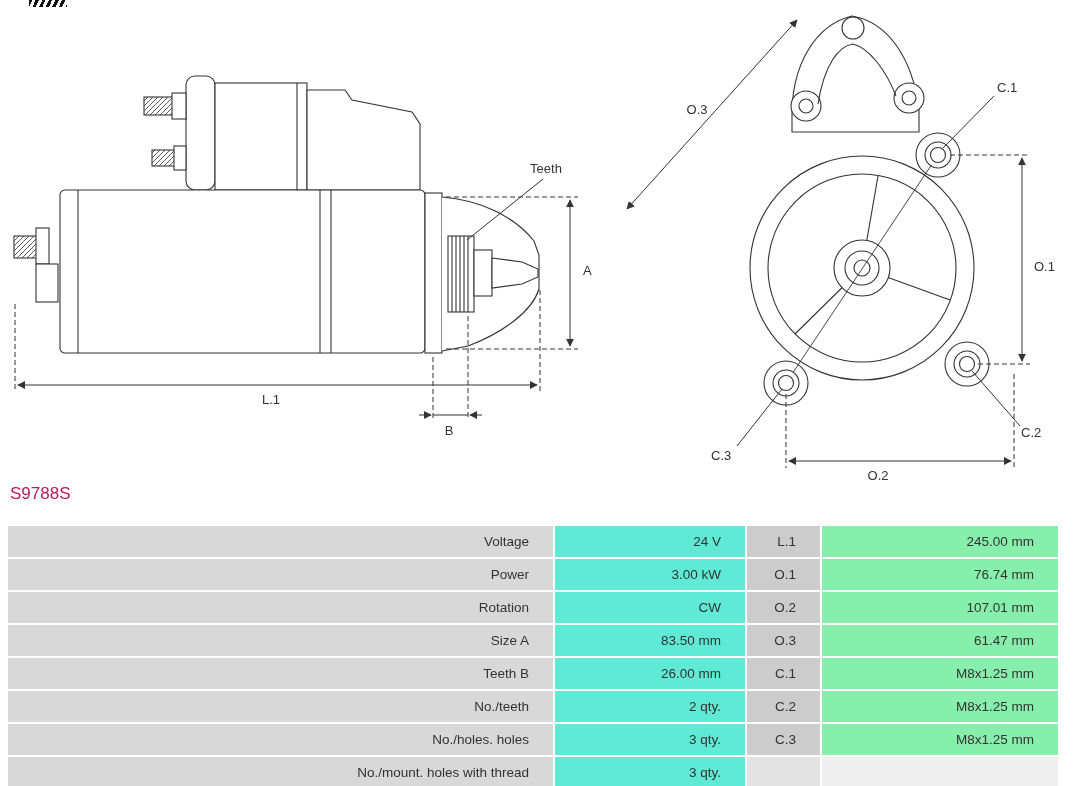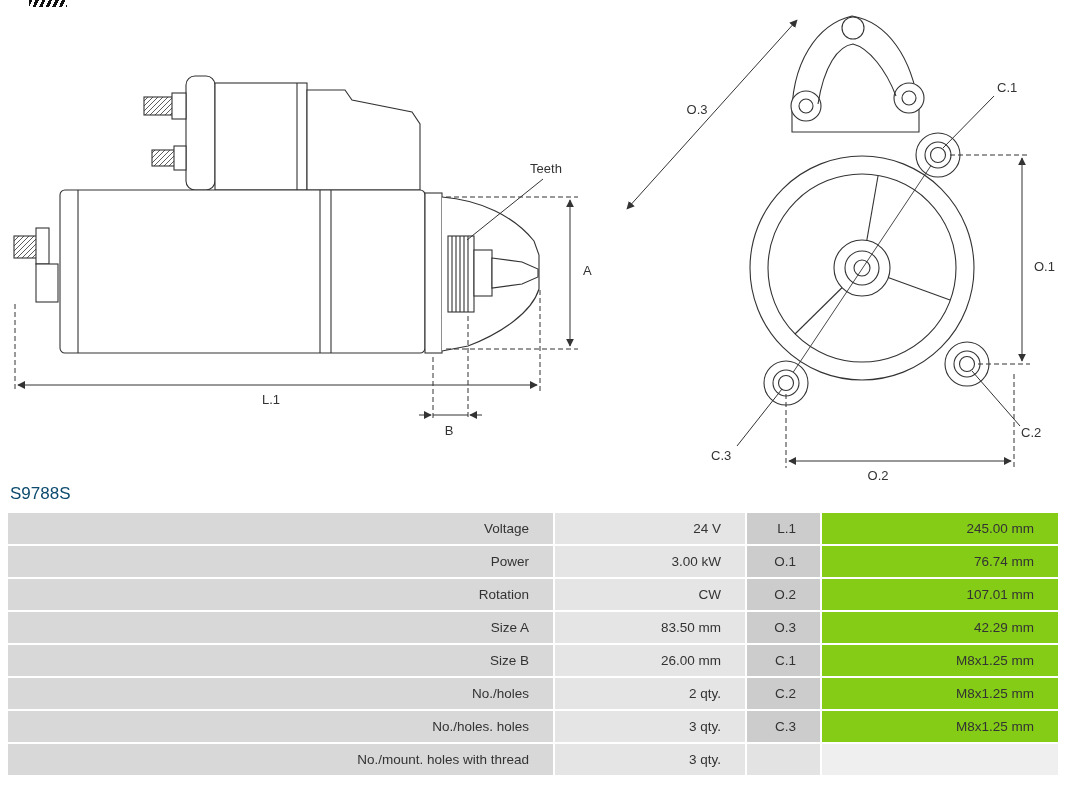--- a/index.html
+++ b/index.html
@@ -1,30 +1,30 @@
 <!DOCTYPE html>
 <html><head>
 <meta charset="utf-8">
 <style>
   html,body{margin:0;padding:0;background:#fff;width:1080px;height:786px;overflow:hidden;
             font-family:"Liberation Sans",sans-serif;color:#333;}
   .logo-frag{position:absolute;left:29px;top:0;width:38px;height:7px;
              background:repeating-linear-gradient(115deg,#111 0 3px,#fff 3px 6px);}
   .diagram-wrap{width:1080px;height:482px;}
   svg text{font-family:"Liberation Sans",sans-serif;font-size:13px;fill:#333;stroke:none;}
-  .part-number{color:#0c4a6e;font-size:17px;font-weight:400;margin:2px 0 9px 10px;}
+  .part-number{color:#be185d;font-size:17px;font-weight:400;margin:2px 0 22px 10px;}
   .spec-table{display:grid;grid-template-columns:545px 190px 73px 1fr;gap:2px;
               width:1050px;margin-left:8px;font-size:13.5px;}
   .row{display:contents;}
   .cell{height:31px;display:flex;align-items:center;justify-content:flex-end;
         padding-right:24px;box-sizing:border-box;white-space:nowrap;}
   .lbl{background:#d8d8d8;}
-  .val{background:#e5e5e5;}
+  .val{background:#5eead4;}
   .dim{background:#cccccc;}
-  .dimval{background:#84cc16;}
+  .dimval{background:#86efac;}
   .empty-dim{background:#e3e3e3;}
   .empty-val{background:#efefef;}
 </style>
 </head>
 <body>
 
 <div class="logo-frag"></div>
 
 <div class="diagram-wrap">
 <svg width="1080" height="482" viewBox="0 0 1080 482">
@@ -197,30 +197,30 @@
   <div class="row">
     <div class="cell lbl">Rotation</div>
     <div class="cell val">CW</div>
     <div class="cell dim">O.2</div>
     <div class="cell dimval">107.01 mm</div>
   </div>
   <div class="row">
     <div class="cell lbl">Size A</div>
     <div class="cell val">83.50 mm</div>
     <div class="cell dim">O.3</div>
-    <div class="cell dimval">42.29 mm</div>
-  </div>
-  <div class="row">
-    <div class="cell lbl">Size B</div>
+    <div class="cell dimval">61.47 mm</div>
+  </div>
+  <div class="row">
+    <div class="cell lbl">Teeth B</div>
     <div class="cell val">26.00 mm</div>
     <div class="cell dim">C.1</div>
     <div class="cell dimval">M8x1.25 mm</div>
   </div>
   <div class="row">
-    <div class="cell lbl">No./holes</div>
+    <div class="cell lbl">No./teeth</div>
     <div class="cell val">2 qty.</div>
     <div class="cell dim">C.2</div>
     <div class="cell dimval">M8x1.25 mm</div>
   </div>
   <div class="row">
     <div class="cell lbl">No./holes. holes</div>
     <div class="cell val">3 qty.</div>
     <div class="cell dim">C.3</div>
     <div class="cell dimval">M8x1.25 mm</div>
   </div>

